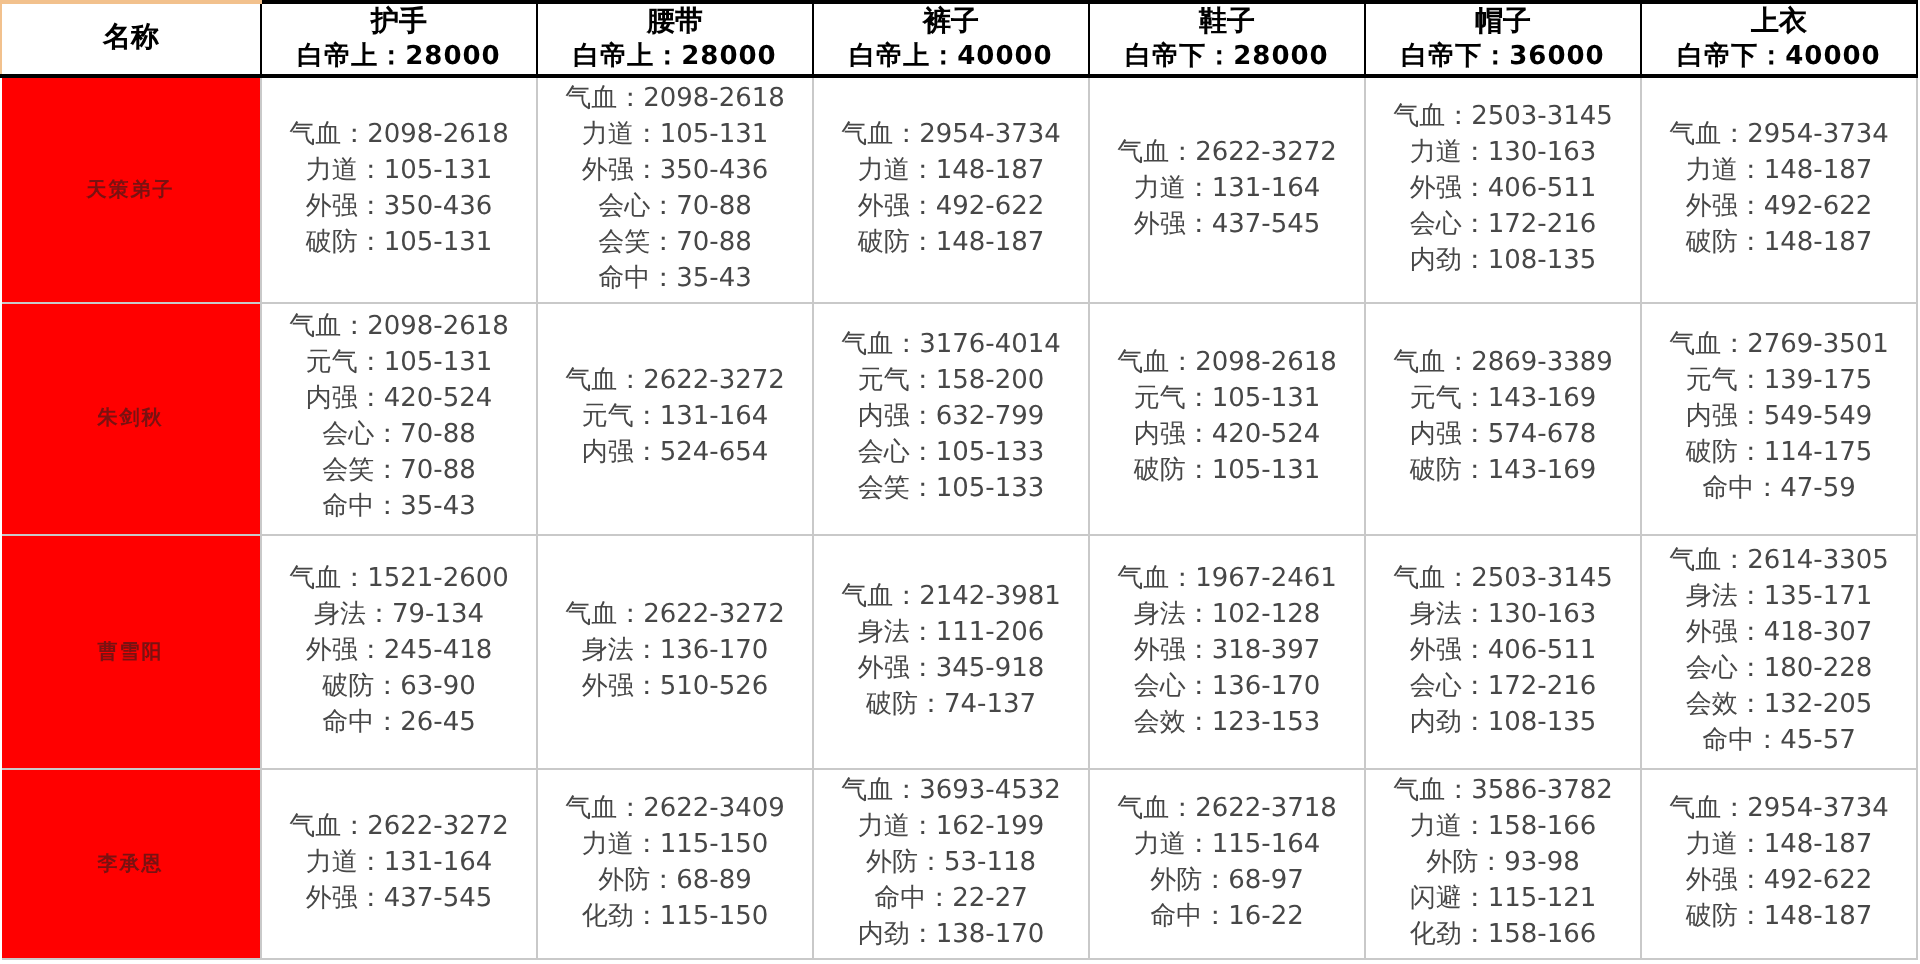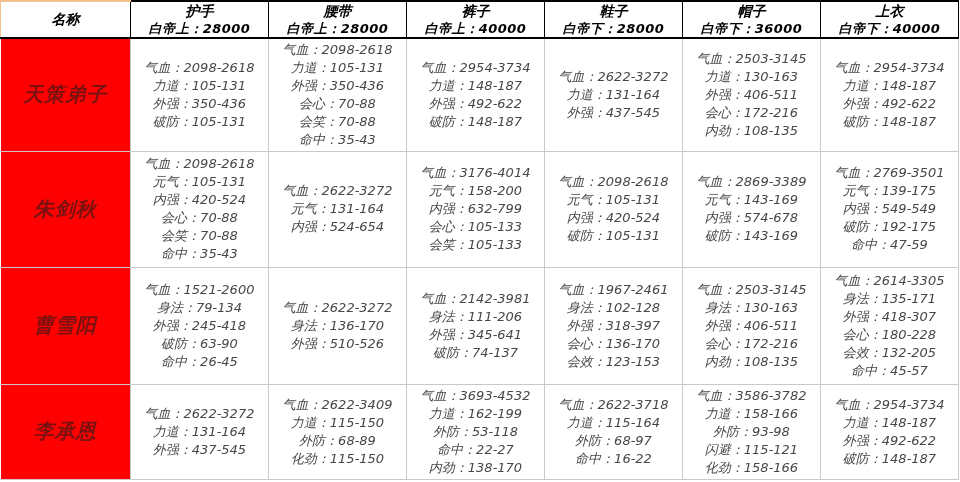--- a/index.html
+++ b/index.html
@@ -6,21 +6,20 @@
   html, body {
     width: 960px; height: 482px;
     background: #ffffff;
     font-family: "DejaVu Sans", "Liberation Sans", sans-serif;
     overflow: hidden;
   }
   table.stats {
     border-collapse: collapse;
     table-layout: fixed;
     width: 958px;
-    font-style: italic;
   }
   col.c-name { width: 130px; }
   col.c-item { width: 138px; }
 
   thead tr { height: 37px; }
   thead th {
     background: #ffffff;
     border: 1px solid #000000;
     border-top-width: 2px;
     border-bottom-width: 2px;
@@ -49,21 +48,21 @@
   tbody tr:nth-child(1) { height: 113px; }
   tbody tr:nth-child(2) { height: 116px; }
   tbody tr:nth-child(3) { height: 117px; }
   tbody tr:nth-child(4) { height: 95px;  }
 
   td.name-cell {
     background: #ff0000;
     border-left: none;
     color: #7a1111;
     font-weight: bold;
-    font-size: 20px;
+    font-size: 10px;
     letter-spacing: 1px;
   }
   td.stat-cell {
     color: #474747;
     font-size: 13px;
     line-height: 18px;
   }
   .stat-line { white-space: nowrap; }
 </style>
 </head>
@@ -183,42 +182,42 @@
         <td class="stat-cell">
           <div class="stat-line">气血：2869-3389</div>
           <div class="stat-line">元气：143-169</div>
           <div class="stat-line">内强：574-678</div>
           <div class="stat-line">破防：143-169</div>
         </td>
         <td class="stat-cell">
           <div class="stat-line">气血：2769-3501</div>
           <div class="stat-line">元气：139-175</div>
           <div class="stat-line">内强：549-549</div>
-          <div class="stat-line">破防：192-175</div>
+          <div class="stat-line">破防：114-175</div>
           <div class="stat-line">命中：47-59</div>
         </td>
       </tr>
       <tr>
         <td class="name-cell">曹雪阳</td>
         <td class="stat-cell">
           <div class="stat-line">气血：1521-2600</div>
           <div class="stat-line">身法：79-134</div>
           <div class="stat-line">外强：245-418</div>
           <div class="stat-line">破防：63-90</div>
           <div class="stat-line">命中：26-45</div>
         </td>
         <td class="stat-cell">
           <div class="stat-line">气血：2622-3272</div>
           <div class="stat-line">身法：136-170</div>
           <div class="stat-line">外强：510-526</div>
         </td>
         <td class="stat-cell">
           <div class="stat-line">气血：2142-3981</div>
           <div class="stat-line">身法：111-206</div>
-          <div class="stat-line">外强：345-641</div>
+          <div class="stat-line">外强：345-918</div>
           <div class="stat-line">破防：74-137</div>
         </td>
         <td class="stat-cell">
           <div class="stat-line">气血：1967-2461</div>
           <div class="stat-line">身法：102-128</div>
           <div class="stat-line">外强：318-397</div>
           <div class="stat-line">会心：136-170</div>
           <div class="stat-line">会效：123-153</div>
         </td>
         <td class="stat-cell">

